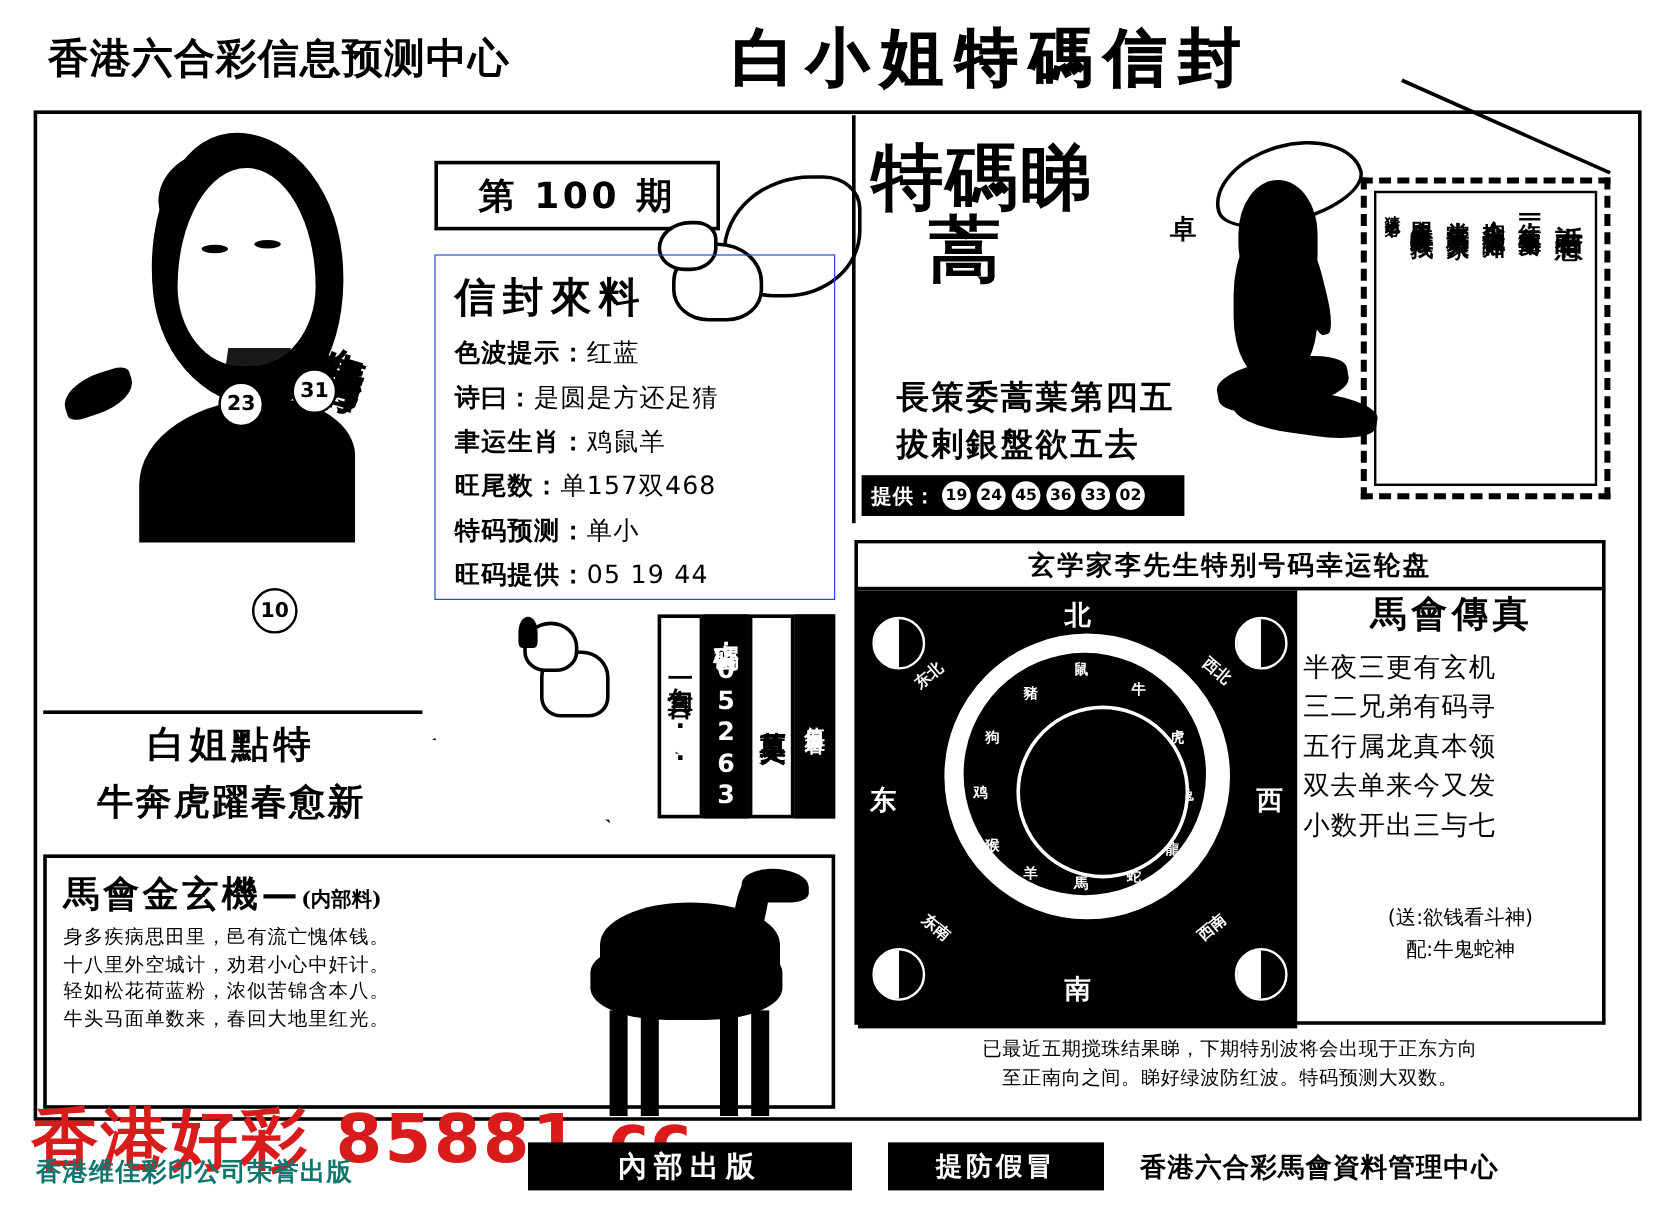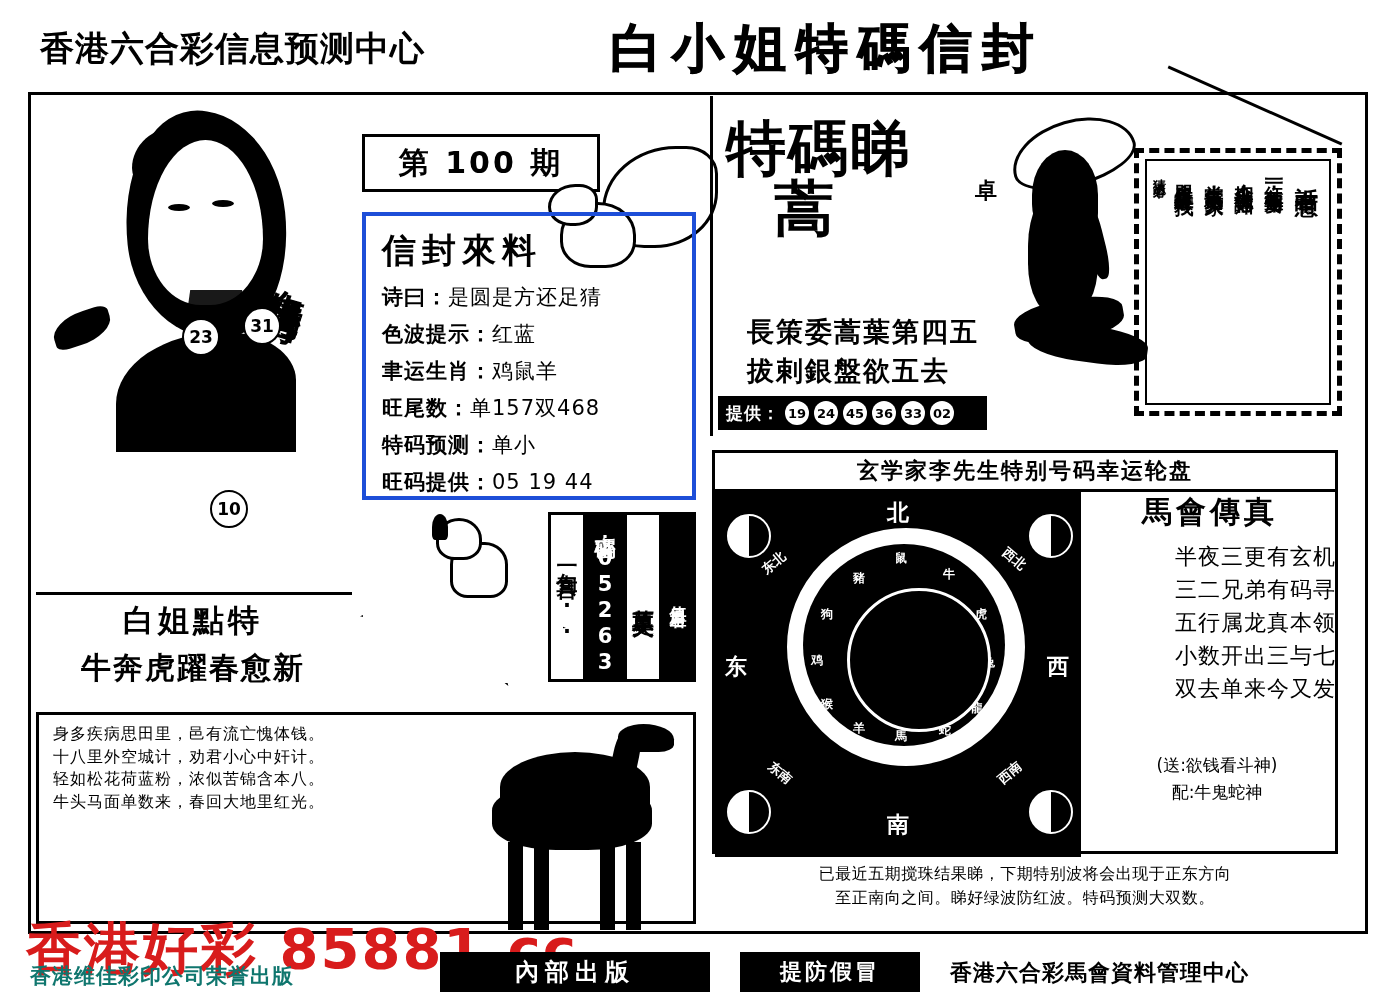--- a/index.html
+++ b/index.html
@@ -45,21 +45,21 @@
   .slogan{position:absolute;left:38px;top:600px;width:310px;text-align:center;}
   .slogan .l1{font-size:31px;font-weight:bold;letter-spacing:4px;font-family:"DejaVu Serif","Liberation Serif",serif;}
   .slogan .l2{font-size:30px;font-weight:bold;letter-spacing:2px;margin-top:6px;font-family:Liberation Mono, monospace;}
   .slogan-rule{position:absolute;left:36px;top:592px;width:316px;height:3px;background:#000;}
 
   
   .issue{position:absolute;left:362px;top:134px;width:232px;height:52px;border:3px solid #000;
       display:flex;align-items:center;justify-content:center;font-size:30px;font-weight:bold;letter-spacing:3px;}
 
   
-  .letterbox{position:absolute;left:362px;top:212px;width:334px;height:288px;border:4px solid #1d4ed8;
+  .letterbox{position:absolute;left:362px;top:212px;width:334px;height:288px;border:1px solid #1d4ed8;
       box-sizing:border-box;padding:10px 16px;}
   .letterbox h3{margin:2px 0 8px 0;font-size:34px;font-weight:bold;letter-spacing:6px;
       font-family:"DejaVu Serif","Liberation Serif",serif;}
   .lrow{font-size:21px;margin:9px 0;letter-spacing:1px;white-space:nowrap;}
   .lrow b{font-weight:bold;}
 
   
   .squirrel{position:absolute;left:540px;top:140px;width:180px;height:150px;}
   .squirrel .body{position:absolute;left:20px;top:62px;width:70px;height:60px;background:#fff;border:3px solid #000;
       border-radius:50% 50% 40% 40%;}
@@ -144,21 +144,21 @@
   .yy{position:absolute;width:40px;height:40px;border-radius:50%;background:
       linear-gradient(90deg,#fff 50%,#000 50%);border:2px solid #fff;}
   .wheel-disc{position:absolute;left:72px;top:36px;width:230px;height:230px;border-radius:50%;
       background:#fff;border:4px solid #fff;}
   .wheel-ring{position:absolute;left:12px;top:12px;width:202px;height:202px;border-radius:50%;background:#000;}
   .wheel-core{position:absolute;left:44px;top:44px;width:138px;height:138px;border-radius:50%;background:#000;border:3px solid #fff;}
   .seg-lab{position:absolute;color:#fff;font-size:12px;font-weight:bold;}
   .wheel-note{position:absolute;left:374px;top:0;width:246px;height:365px;}
 
   .mhtitle{position:absolute;left:1090px;top:492px;width:240px;text-align:center;font-size:30px;font-weight:bold;letter-spacing:4px;font-family:"DejaVu Serif","Liberation Serif",serif;}
-  .mhlines{position:absolute;left:1086px;top:540px;width:250px;text-align:right;font-size:22px;line-height:1.5;letter-spacing:1px;}
+  .mhlines{position:absolute;left:1086px;top:540px;width:250px;text-align:left;font-size:22px;line-height:1.5;letter-spacing:1px;}
   .mhsub{position:absolute;left:1092px;top:752px;width:250px;text-align:center;font-size:17px;line-height:1.6;}
 
   .footnote{position:absolute;left:716px;top:862px;width:618px;text-align:center;font-size:16px;line-height:1.5;letter-spacing:.5px;}
 
   
   .watermark{position:absolute;left:26px;top:912px;width:880px;height:70px;font-size:56px;font-weight:bold;
       color:#d81c1c;letter-spacing:2px;font-family:"DejaVu Sans","Liberation Sans",sans-serif;white-space:nowrap;}
   .botpub{position:absolute;left:30px;top:962px;font-size:21px;font-weight:bold;color:#0f766e;letter-spacing:1px;}
   .botblk1{position:absolute;left:440px;top:952px;width:270px;height:40px;background:#000;color:#fff;
       display:flex;align-items:center;justify-content:center;font-size:24px;font-weight:bold;letter-spacing:6px;}
@@ -203,24 +203,24 @@
 
   <div class="squirrel">
     <div class="tail"></div>
       <div class="body"></div>
       <div class="head"></div>
   </div>
 
   <div class="letterbox">
     <h3>信封來料</h3>
     <div class="lrow">
+      <b>色波提示：</b><span>红蓝</span>
+    </div>
+    <div class="lrow">
       <b>诗曰：</b><span>是圆是方还足猜</span>
-    </div>
-    <div class="lrow">
-      <b>色波提示：</b><span>红蓝</span>
     </div>
     <div class="lrow">
       <b>聿运生肖：</b><span>鸡鼠羊</span>
     </div>
     <div class="lrow">
       <b>旺尾数：</b><span>单157双468</span>
     </div>
     <div class="lrow">
       <b>特码预测：</b><span>单小</span>
     </div>
@@ -247,20 +247,21 @@
       </div>
     <div class="pwd-col pwd-b">
         <span>草原三更天</span>
       </div>
     <div class="pwd-col pwd-a">
         <span>值日星君</span>
       </div>
   </div>
 
   <div class="poembox">
+    <h3><span>馬會金玄機</span>—<small>(内部料)</small></h3>
     <div class="pline">身多疾病思田里，邑有流亡愧体钱。</div>
     <div class="pline">十八里外空城计，劝君小心中奸计。</div>
     <div class="pline">轻如松花荷蓝粉，浓似苦锦含本八。</div>
     <div class="pline">牛头马面单数来，春回大地里红光。</div>
   </div>
   <div class="camel">
     <div class="hump"></div>
       <div class="bdy"></div>
       <div class="neck"></div>
       <div class="head"></div>
@@ -352,22 +353,22 @@
       </div>
       <div class="wheel-note"></div>
     </div>
   </div>
 
   <div class="mhtitle">馬會傳真</div>
   <div class="mhlines">
     <div>半夜三更有玄机</div>
     <div>三二兄弟有码寻</div>
     <div>五行属龙真本领</div>
+    <div>双去单来今又发</div>
     <div>小数开出三与七</div>
-    <div>双去单来今又发</div>
   </div>
   <div class="mhsub">
     <div>(送:欲钱看斗神)</div>
     <div>配:牛鬼蛇神</div>
   </div>
 
   <div class="footnote">
     <div>已最近五期搅珠结果睇，下期特别波将会出现于正东方向</div>
     <div>至正南向之间。睇好绿波防红波。特码预测大双数。</div>
   </div>

